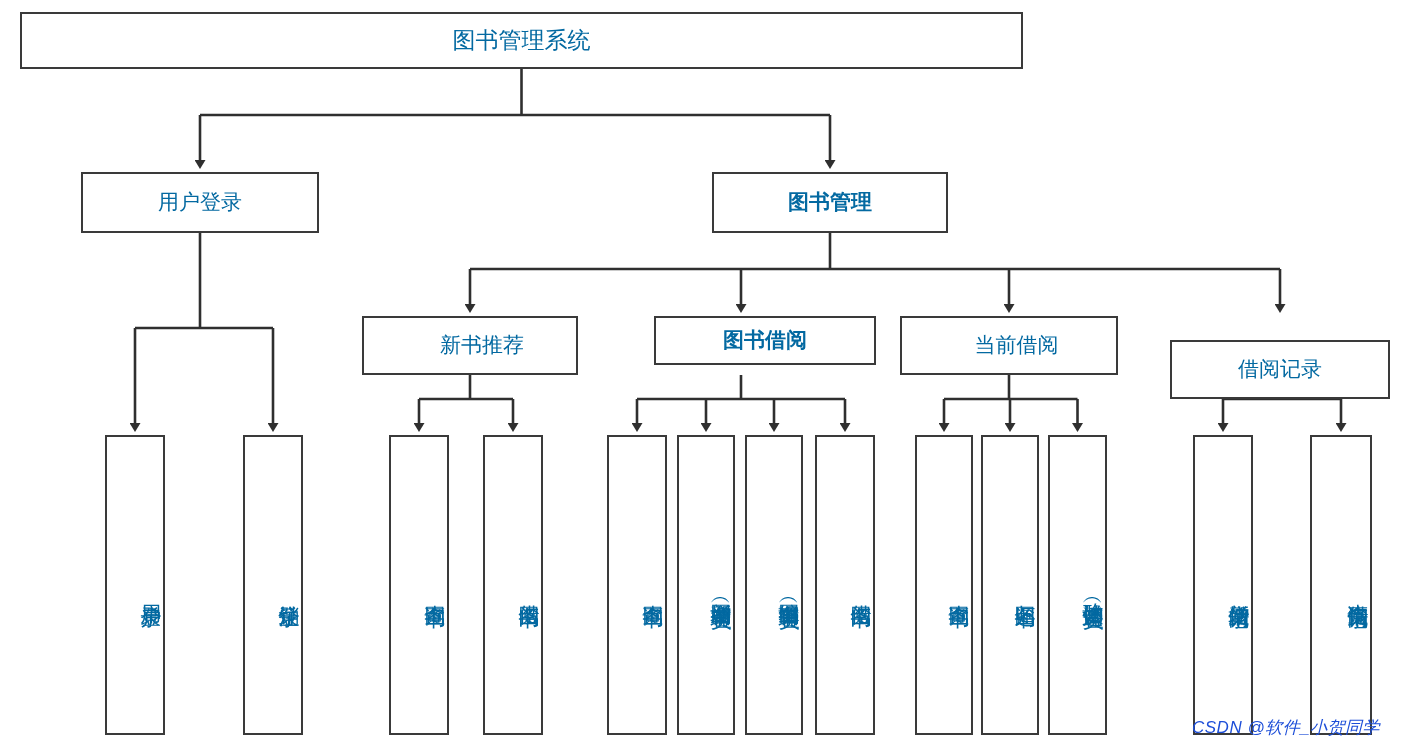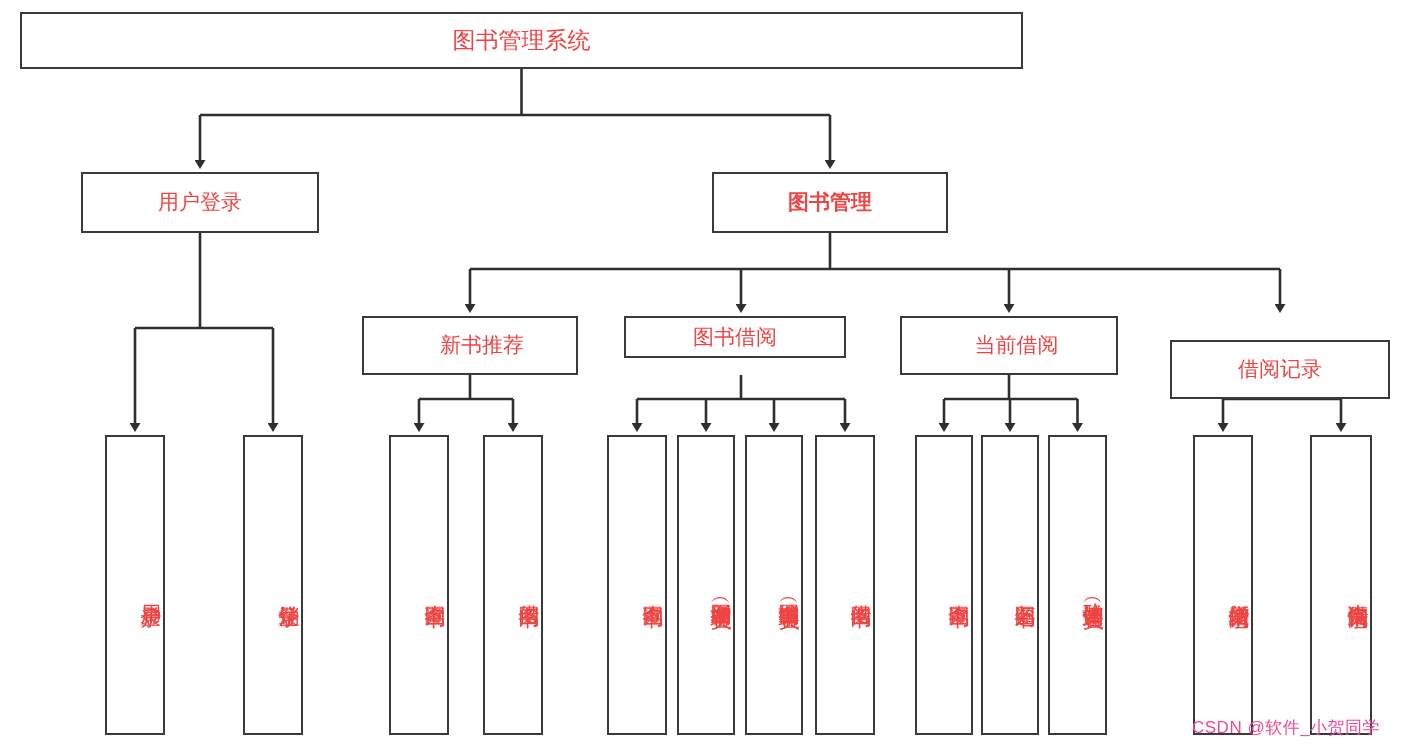--- a/index.html
+++ b/index.html
@@ -26,21 +26,21 @@
     pointer-events: none;
   }
   .node {
     position: absolute;
     box-sizing: border-box;
     background: #ffffff;
     border: 2.5px solid #3a3a3a;
     display: flex;
     align-items: center;
     justify-content: center;
-    color: #ef4444;
+    color: #0369a1;
     line-height: 1.18;
     text-align: center;
   }
   .node.root {
     font-size: 23px;
   }
   .node.lvl2 {
     font-size: 21px;
   }
   .node.lvl3 {
@@ -118,21 +118,21 @@
       </div>
       <div class="node lvl2" style="left: 81px; top: 172px; width: 238px; height: 61px;">
         <span>用户登录</span>
       </div>
       <div class="node lvl2" style="left: 712px; top: 172px; width: 236px; height: 61px; font-weight: bold;">
         <span>图书管理</span>
       </div>
       <div class="node lvl3" style="left: 362px; top: 316px; width: 216px; height: 59px; padding-left: 24px;">
         <span>新书推荐</span>
       </div>
-      <div class="node lvl3" style="left: 624px; top: 316px; width: 222px; height: 42px;">
+      <div class="node lvl3" style="left: 654px; top: 316px; width: 222px; height: 49px; font-weight: bold;">
         <span>图书借阅</span>
       </div>
       <div class="node lvl3" style="left: 900px; top: 316px; width: 218px; height: 59px; padding-left: 15px;">
         <span>当前借阅</span>
       </div>
       <div class="node lvl3" style="left: 1170px; top: 316px; width: 220px; height: 59px; margin-top: 24px;">
         <span>借阅记录</span>
       </div>
       <div class="node leaf" style="left: 105px; top: 435px; width: 60px; height: 300px;">
         <span>用户登录</span>
@@ -167,14 +167,14 @@
       <div class="node leaf" style="left: 1048px; top: 435px; width: 59px; height: 300px;">
         <span>确认归还（管理员）</span>
       </div>
       <div class="node leaf" style="left: 1193px; top: 435px; width: 60px; height: 300px;">
         <span>新增借阅记录</span>
       </div>
       <div class="node leaf" style="left: 1310px; top: 435px; width: 62px; height: 300px;">
         <span>查询借阅记录</span>
       </div>
     </div>
-  <div class="watermark" style="left: 1192px; top: 716px; color: #ec4899;">CSDN @软件_小贺同学</div>
+  <div class="watermark" style="left: 1192px; top: 716px; color: #1d4ed8; font-style: italic;">CSDN @软件_小贺同学</div>
 </div>
 
 </body></html>

